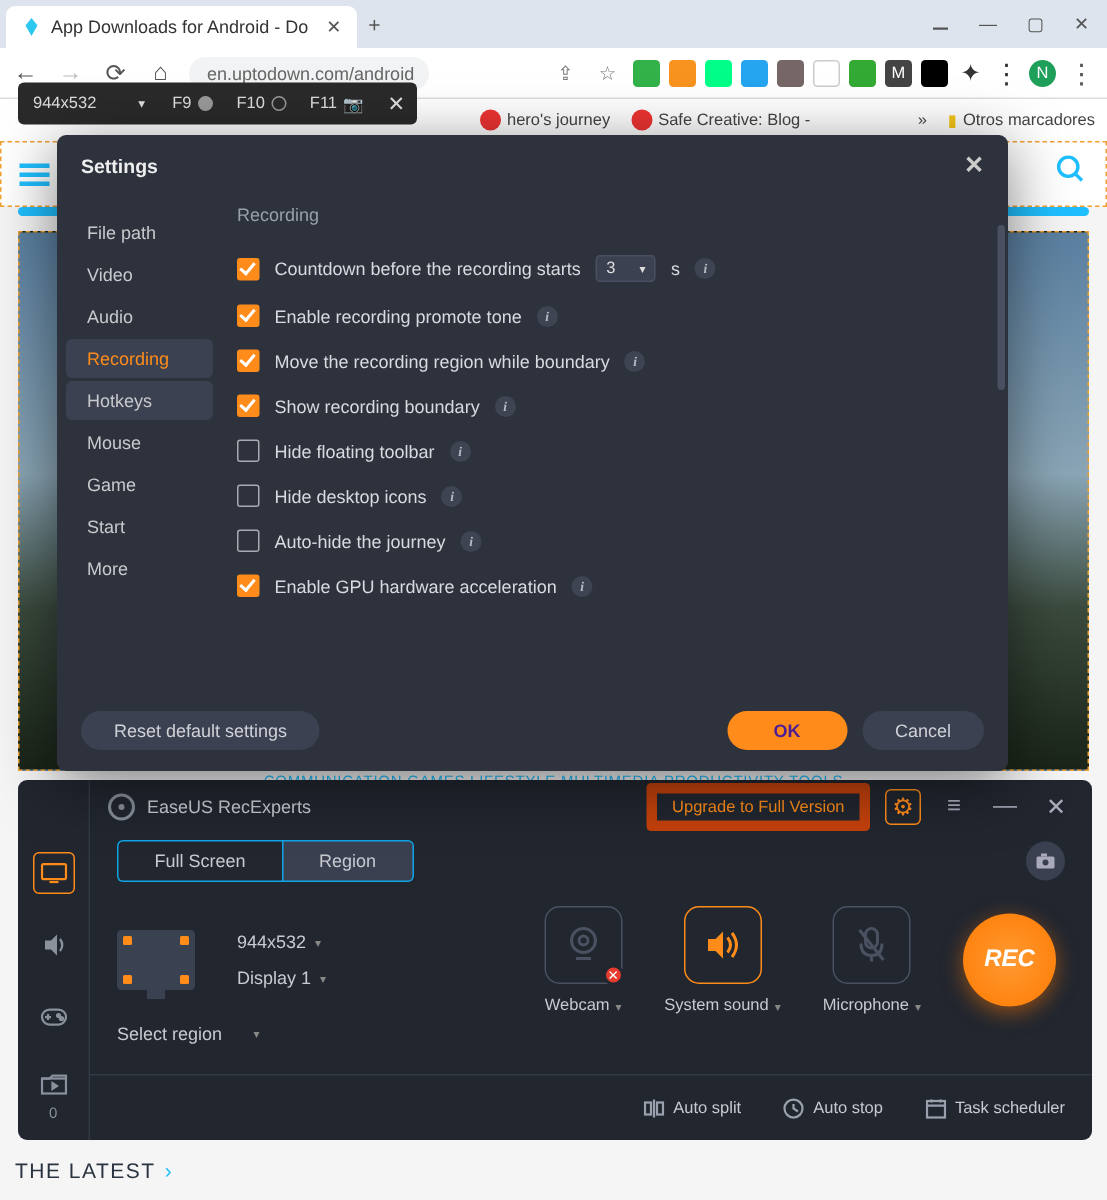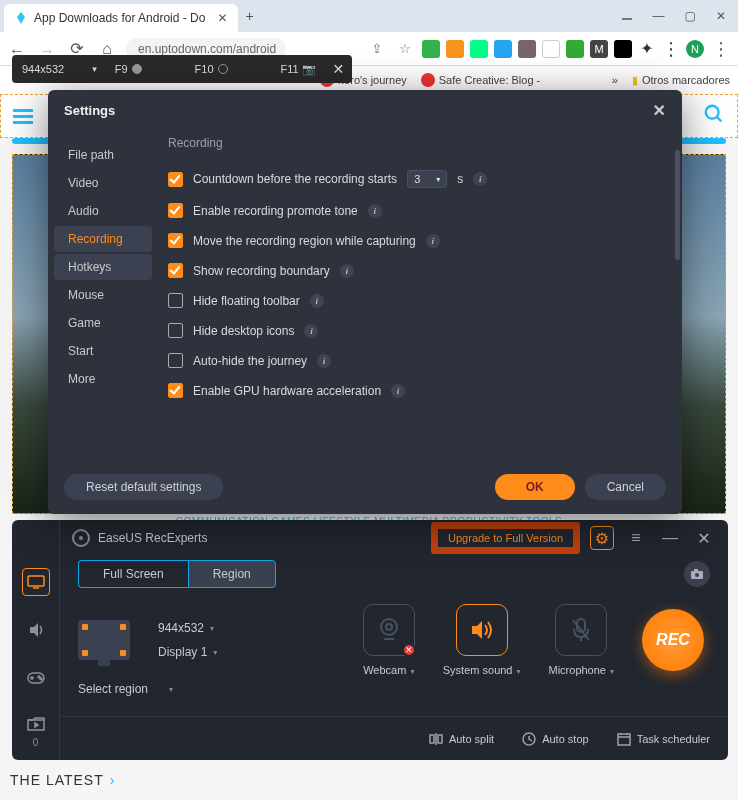--- a/index.html
+++ b/index.html
@@ -17,59 +17,59 @@
 .url { background:#f1f3f4; border-radius:14px; padding:4px 12px; font-size:12px; color:#666; flex:0 0 auto; width:160px; }
 .exticons { margin-left:auto; display:flex; gap:6px; align-items:center; }
 .ei { width:18px; height:18px; border-radius:3px; display:flex; align-items:center; justify-content:center; font-size:11px; color:#fff; }
 .bookmarks { height:28px; background:#fff; display:flex; align-items:center; font-size:11px; gap:14px; padding-left:320px; color:#444; }
 .bmlink { display:flex; align-items:center; gap:4px; }
 
 
 .devbar { position:absolute; top:55px; left:12px; height:28px; background:#2a2a2a; border-radius:4px; display:flex; align-items:center; font-size:11px; color:#ddd; z-index:5; }
 .devbar .dim { padding:0 10px; display:flex; align-items:center; gap:28px; }
 .devbar .dim .chev { font-size:9px; }
-.devbar .keys { display:flex;gap:37px; }
+.devbar .keys { display:flex; }
 .devbar .key { padding:0 8px; display:flex; align-items:center; gap:4px; }
 .devbar .key .dot { width:10px; height:10px; border:1.5px solid #999; border-radius:50%; }
 .devbar .devclose { padding:0 8px; font-size:14px; }
 
 
 .pagebg { position:absolute; top:94px; left:0; right:0; bottom:0; }
 .pagebg .hdr { height:44px; background:#fff; display:flex; align-items:center; padding:0 12px; justify-content:space-between; border:1px dashed #f0a030; }
 .hamburger div{ width:20px; height:3px; background:#1fbfff; margin:3px 0; }
 .searchicon { color:#1fbfff; font-size:20px; }
 .bluebar { height:6px; background:#1fbfff; border-radius:3px; margin:0 12px; }
 .landscape { position:absolute; top:60px; left:12px; right:12px; height:360px; background:linear-gradient(#5a7fa0 0%,#8aa5b5 45%,#3a4a3d 70%,#1a2418 100%); border:1px dashed #f0a030; }
 .catlinks { position:absolute; top:422px; left:0; right:0; text-align:center; font-size:10px; color:#1fbfff; letter-spacing:0.5px; }
 .latest { position:absolute; left:10px; bottom:12px; font-size:14px; font-family:Georgia,serif; color:#2a3440; letter-spacing:1px; display:flex; align-items:center; gap:6px;}
 .latest .ar{ color:#1fbfff; }
 
 
-.dlg-settings { position:absolute; top:90px; left:48px; width:634px; height:424px; background:#2d323d; border-radius:6px; box-shadow:0 8px 40px rgba(0,0,0,.5); display:flex; flex-direction:column; overflow:hidden; z-index:10;}
+.dlg-settings { position:absolute; top:90px; left:38px; width:634px; height:424px; background:#2d323d; border-radius:6px; box-shadow:0 8px 40px rgba(0,0,0,.5); display:flex; flex-direction:column; overflow:hidden; z-index:10;}
 .dlg-settings .hdr { height:40px; display:flex; align-items:center; padding:0 16px; font-size:13px; color:#eee; font-weight:600; }
 .dlg-settings .hdr .close { margin-left:auto; font-size:16px; color:#ccc; cursor:pointer; }
 .dlg-body { flex:1; display:flex; min-height:0; }
 .sidenav { width:110px; padding:10px 0; }
 .sidenav .item { font-size:12px; color:#c8c9cc; padding:6px 14px; margin:2px 6px; border-radius:4px; cursor:pointer; }
 .sidenav .item.active { background:#3b4150; color:#ff8c1a; }
 .sidenav .item.hot { background:#3b4150; }
 .settings-main { flex:1; padding:6px 18px 0 10px; overflow:hidden; position:relative; }
 .settings-main .sectit { font-size:12px; color:#9aa0aa; margin-bottom:20px; }
 .optrow { display:flex; align-items:center; font-size:12px; color:#d8dadf; margin-bottom:15px; gap:10px; }
 .chk { width:15px; height:15px; border-radius:2px; border:1.5px solid #a7aab0; flex-shrink:0; }
 .chk.on { background:#ff8c1a; border-color:#ff8c1a; position:relative; }
 .chk.on::after { content:""; position:absolute; left:3px; top:0px; width:4px; height:8px; border:solid #fff; border-width:0 2px 2px 0; transform:rotate(40deg); }
 .info { width:14px; height:14px; border-radius:50%; background:#3e4452; color:#b8bcc4; font-size:9px; display:flex; align-items:center; justify-content:center; font-style:italic; font-family:Georgia; font-weight:bold; }
 .selectbox { background:#3b4150; border:1px solid #4a5062; border-radius:3px; padding:2px 6px; font-size:11px; color:#ddd; display:flex; align-items:center; gap:16px; }
 .selectbox .ar { font-size:8px; }
 .scrollthumb { position:absolute; right:2px; top:20px; width:5px; height:110px; background:#4a5062; border-radius:3px; }
 .dlg-footer { height:54px; display:flex; align-items:center; padding:0 16px; gap:10px; }
 .btn { padding:6px 22px; border-radius:15px; font-size:12px; cursor:pointer; }
 .btn-reset { background:#3b4150; color:#d0d2d8; }
-.btn-ok { background:#ff8c1a; color:#7f1d1d; min-width:80px; text-align:center; margin-left:auto; font-weight:600; }
+.btn-ok { background:#ff8c1a; color:#4c1d95; min-width:80px; text-align:center; margin-left:auto; font-weight:600; }
 .btn-cancel { background:#3b4150; color:#d0d2d8; }
 
 
 .rec { position:absolute; top:520px; left:12px; width:716px; height:240px; background:#21262f; border-radius:6px; z-index:8; display:flex; }
 .rec-sidebar { width:48px; display:flex; flex-direction:column; align-items:center; padding-top:48px; gap:20px; border-right:1px solid #323844; }
 .rec-sidebar .ico { width:28px; height:28px; display:flex; align-items:center; justify-content:center; color:#8a909c; }
 .rec-sidebar .ico.active { border:1px solid #ff8c1a; border-radius:4px; color:#ff8c1a; }
 .rec-sidebar .bottom { margin-top:auto; margin-bottom:12px; display:flex; flex-direction:column; align-items:center; gap:2px; color:#8a909c; }
 .rec-main { flex:1; display:flex; flex-direction:column; }
 .rec-top { height:36px; display:flex; align-items:center; padding:0 12px; gap:10px; }
@@ -241,21 +241,21 @@
         <span>s</span>
         <span class="info">i</span>
       </div>
       <div class="optrow">
         <span class="chk on"></span>
         <span>Enable recording promote tone</span>
         <span class="info">i</span>
       </div>
       <div class="optrow">
         <span class="chk on"></span>
-        <span>Move the recording region while capturing</span>
+        <span>Move the recording region while boundary</span>
         <span class="info">i</span>
       </div>
       <div class="optrow">
         <span class="chk on"></span>
         <span>Show recording boundary</span>
         <span class="info">i</span>
       </div>
       <div class="optrow">
         <span class="chk"></span>
         <span>Hide floating toolbar</span>

